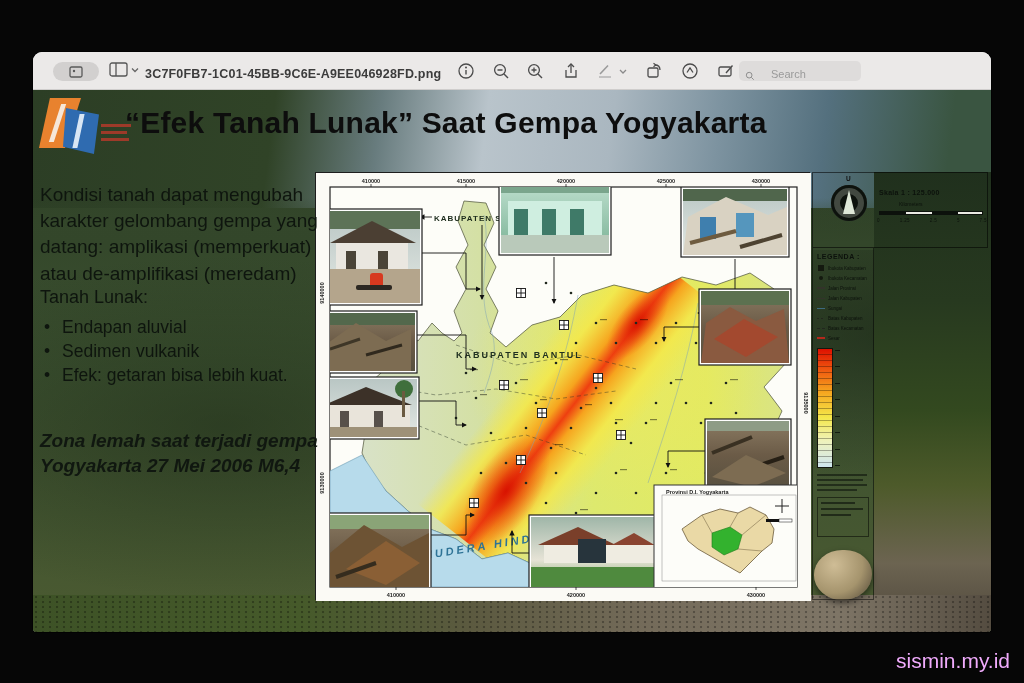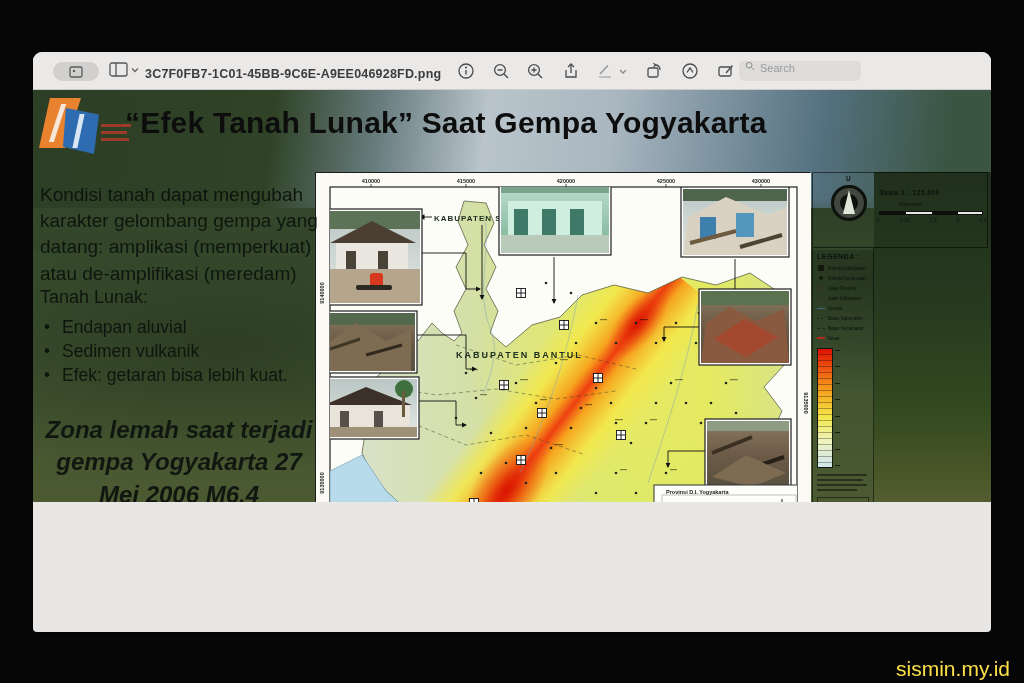--- a/index.html
+++ b/index.html
@@ -13,27 +13,27 @@
   .toolbar{position:absolute;left:0;top:0;width:100%;height:38px;background:#ebe9e8;
            border-bottom:1px solid #cfcdcc;display:flex;align-items:center;}
   .tb-pill{position:absolute;left:20px;top:10px;width:46px;height:19px;border-radius:10px;
            background:#d2d0cf;display:flex;align-items:center;justify-content:center;}
   .tb-side{position:absolute;left:76px;top:10px;display:flex;align-items:center;gap:3px;color:#555;}
   .tb-name{position:absolute;left:112px;top:0;height:44px;display:flex;align-items:center;
            font-size:12.5px;font-weight:700;color:#3c3c3c;letter-spacing:.2px;}
   .tb-ic{position:absolute;top:10px;width:18px;height:18px;color:#4c4c4c;}
   .tb-ic svg{width:18px;height:18px;display:block;}
   .tb-search{position:absolute;left:706px;top:9px;width:122px;height:20px;border-radius:5px;
-             background:#dedcdb;display:flex;align-items:flex-start;padding:0 6px;gap:3px;}
+             background:#dedcdb;display:flex;align-items:flex-end;padding:0 6px;gap:14px;}
   .tb-search input{border:none;background:transparent;outline:none;width:80px;font-size:11px;
                    color:#555;font-family:"Liberation Sans",sans-serif;}
   .tb-search input::placeholder{color:#9a9a9a;}
 
   
-  .slide{position:absolute;left:0;top:38px;width:958px;height:412px;overflow:hidden;
+  .slide{position:absolute;left:0;top:38px;width:958px;height:542px;overflow:hidden;
          background-color:#3c5130;
          background-image:
            radial-gradient(60% 45% at 20% 62%, rgba(30,44,24,.55), rgba(30,44,24,0) 70%),
            radial-gradient(50% 40% at 90% 45%, rgba(22,34,20,.6), rgba(22,34,20,0) 70%),
            linear-gradient(180deg,#2b3d25 0%,#33462a 24%,#3c5130 52%,#445631 78%,#4b5a31 100%);}
   .sky{position:absolute;left:0;top:0;width:100%;height:118px;
        background:linear-gradient(97deg,#2c3e25 0%,#304327 25%,#687c7e 36%,#b9c4cb 47%,
                   #aab7c0 60%,#7d93a0 71%,#54707e 82%,#3a5541 95%);}
   .sky-fade{position:absolute;left:0;top:108px;width:100%;height:52px;
        background:linear-gradient(180deg,rgba(51,70,42,0) 0%,#33462a 85%);}
@@ -63,22 +63,22 @@
 
   .title{position:absolute;left:92px;top:16px;width:850px;z-index:3;font-size:30px;font-weight:700;
          color:#0d0d0d;letter-spacing:.2px;white-space:nowrap;}
 
   .left-text{position:absolute;left:7px;top:92px;width:278px;z-index:3;color:#0e150e;}
   .left-text .intro{font-size:19px;line-height:1.38;}
   .left-text .lh{font-size:18px;}
   .left-text ul{margin:8px 0 0 2px;padding:0;list-style:none;font-size:17.5px;line-height:1.37;}
   .left-text li{padding-left:20px;position:relative;}
   .left-text li:before{content:"•";position:absolute;left:2px;}
-  .left-text .note{margin-top:26px;text-align:center;font-style:italic;font-weight:700;
-       font-size:24px;line-height:1.35;color:#101710;}
+  .left-text .note{margin-top:40px;font-style:italic;font-weight:700;
+       font-size:19px;line-height:1.35;color:#101710;}
 
   
   .map-panel{position:absolute;left:282px;top:82px;width:495px;height:428px;z-index:2;
        background:#fbfaf5;border:1.5px solid #1d1d1d;}
   .map-panel svg{position:absolute;left:0;top:0;}
 
   
   .lg-header{position:absolute;left:779px;top:82px;width:176px;height:76px;z-index:2;
        border:1px solid rgba(0,0,0,.55);color:#0c120c;}
   .compass{position:absolute;left:18px;top:12px;width:36px;height:36px;border-radius:50%;
@@ -140,21 +140,21 @@
   .face{position:absolute;left:66px;top:24px;width:35px;height:46px;background:
        radial-gradient(circle at 50% 38%,#d4ab8a,#c2926f 80%);border-radius:50% 50% 46% 46%;}
   .eye{position:absolute;width:5px;height:2px;background:#3a2a22;border-radius:2px;}
   .mouth{position:absolute;left:13px;top:33px;width:10px;height:5px;background:#6e3a32;border-radius:40% 40% 50% 50%;}
   .shoulders{position:absolute;left:36px;top:80px;width:96px;height:18px;background:#e8e6e1;
        border-radius:46% 46% 0 0;}
   .strap{position:absolute;left:108px;top:70px;width:26px;height:8px;background:#1c1c1c;transform:rotate(38deg);}
   .name-tag{position:absolute;left:0;bottom:0;height:14px;padding:0 6px;display:flex;align-items:center;
        background:rgba(35,35,35,.78);color:#ddd;font-size:7.5px;letter-spacing:.2px;}
 
-  .watermark{position:absolute;right:14px;bottom:2px;font-size:21px;color:#fde047;z-index:5;}
+  .watermark{position:absolute;right:14px;bottom:10px;font-size:21px;color:#f0abfc;z-index:5;}
 
   svg text{font-family:"Liberation Sans",sans-serif;}
 </style>
 </head>
 <body>
 
 <div id="screen">
 
   <div class="window">
     <div class="toolbar">

